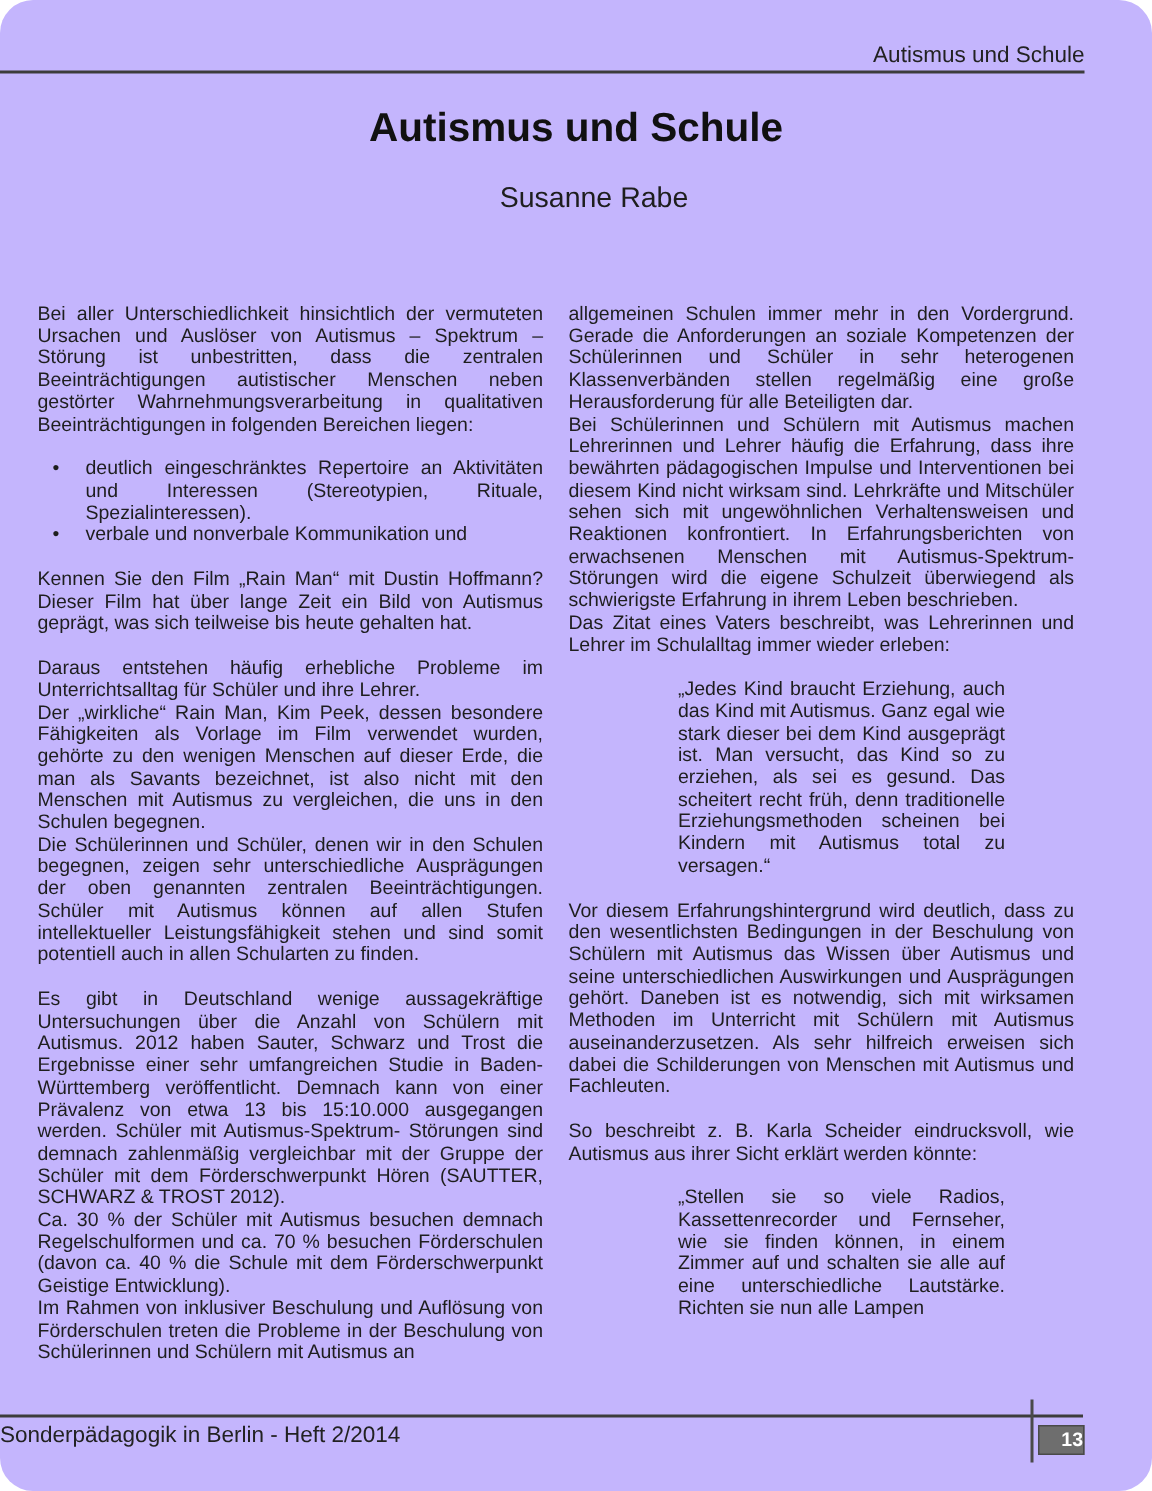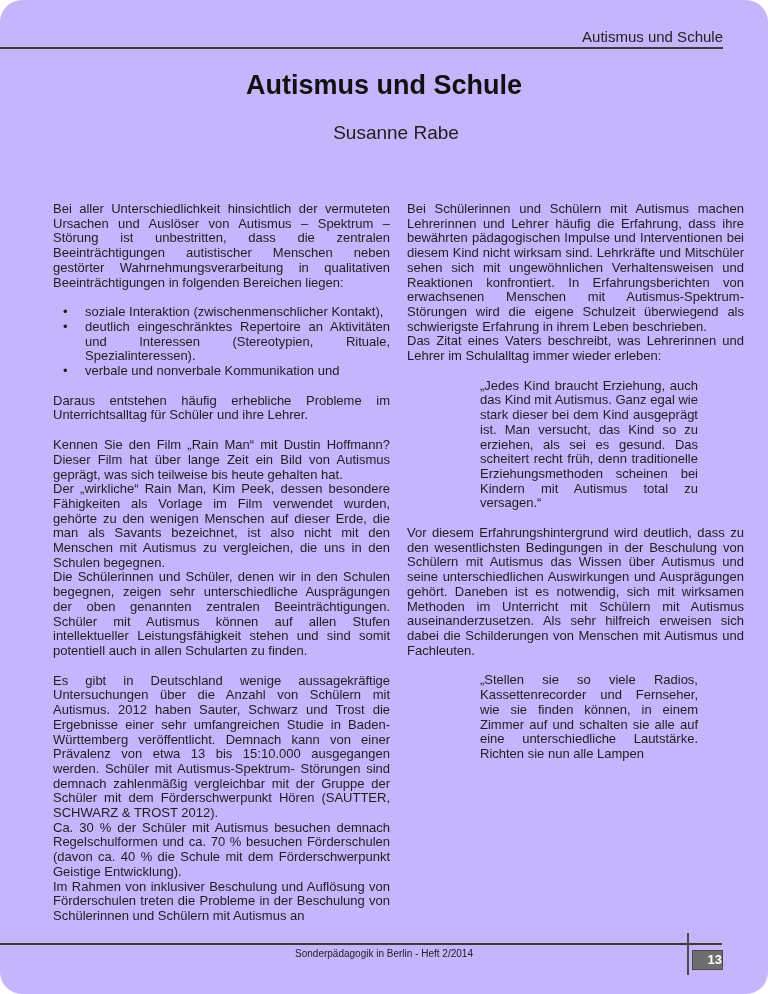--- a/index.html
+++ b/index.html
@@ -44,21 +44,21 @@
     top: 122px;
     left: 12px;
     width: 768px;
     text-align: center;
     font-size: 19px;
     color: #1e1e1e;
   }
   .columns {
     position: absolute;
     top: 202px;
-    left: 53px;
+    left: 25px;
     width: 691px;
     display: flex;
     gap: 17px;
   }
   .col {
     width: 337px;
     font-size: 13px;
     line-height: 14.7px;
     text-align: justify;
     hyphens: auto;
@@ -100,22 +100,22 @@
     left: 687px;
     width: 2px;
     height: 42px;
     background: #4a4a4a;
   }
   .footer-text {
     position: absolute;
     top: 948px;
     left: 0;
     width: 768px;
-    text-align: center;
-    font-size: 10px;
+    text-align: left;
+    font-size: 15px;
     color: #222222;
   }
   .page-badge {
     position: absolute;
     top: 950px;
     left: 692px;
     width: 31px;
     height: 20px;
     background: #6e6e6e;
     border: 1px solid #4a4a4a;
@@ -136,38 +136,39 @@
   <div class="header-rule"></div>
 
   <h1 class="title">Autismus und Schule</h1>
   <div class="author">Susanne Rabe</div>
 
   <div class="columns">
 
     <div class="col">
       <p>Bei aller Unterschiedlichkeit hinsichtlich der vermuteten Ursachen und Auslöser von Autismus – Spektrum – Störung ist unbestritten, dass die zentralen Beeinträchtigungen autistischer Menschen neben gestörter Wahrnehmungsverarbeitung in qualitativen Beeinträchtigungen in folgenden Bereichen liegen:</p>
       <ul class="bullet-list gap">
-        <li>soziale Interaktion (zwischenmenschlicher Kontakt),</li>
         <li>deutlich eingeschränktes Repertoire an Aktivitäten und Interessen (Stereotypien, Rituale, Spezialinteressen).</li>
         <li>verbale und nonverbale Kommunikation und</li>
       </ul>
+      <p class="gap">Kennen Sie den Film „Rain Man“ mit Dustin Hoffmann? Dieser Film hat über lange Zeit ein Bild von Autismus geprägt, was sich teilweise bis heute gehalten hat.</p>
       <p class="gap">Daraus entstehen häufig erhebliche Probleme im Unterrichtsalltag für Schüler und ihre Lehrer.</p>
-      <p class="gap">Kennen Sie den Film „Rain Man“ mit Dustin Hoffmann? Dieser Film hat über lange Zeit ein Bild von Autismus geprägt, was sich teilweise bis heute gehalten hat.</p>
       <p>Der „wirkliche“ Rain Man, Kim Peek, dessen besondere Fähigkeiten als Vorlage im Film verwendet wurden, gehörte zu den wenigen Menschen auf dieser Erde, die man als Savants bezeichnet, ist also nicht mit den Menschen mit Autismus zu vergleichen, die uns in den Schulen begegnen.</p>
       <p>Die Schülerinnen und Schüler, denen wir in den Schulen begegnen, zeigen sehr unterschiedliche Ausprägungen der oben genannten zentralen Beeinträchtigungen. Schüler mit Autismus können auf allen Stufen intellektueller Leistungsfähigkeit stehen und sind somit potentiell auch in allen Schularten zu finden.</p>
       <p class="gap">Es gibt in Deutschland wenige aussagekräftige Untersuchungen über die Anzahl von Schülern mit Autismus. 2012 haben Sauter, Schwarz und Trost die Ergebnisse einer sehr umfangreichen Studie in Baden-Württemberg veröffentlicht. Demnach kann von einer Prävalenz von etwa 13 bis 15:10.000 ausgegangen werden. Schüler mit Autismus-Spektrum- Störungen sind demnach zahlenmäßig vergleichbar mit der Gruppe der Schüler mit dem Förderschwerpunkt Hören (SAUTTER, SCHWARZ &amp; TROST 2012).</p>
       <p>Ca. 30 % der Schüler mit Autismus besuchen demnach Regelschulformen und ca. 70 % besuchen Förderschulen (davon ca. 40 % die Schule mit dem Förderschwerpunkt Geistige Entwicklung).</p>
       <p>Im Rahmen von inklusiver Beschulung und Auflösung von Förderschulen treten die Probleme in der Beschulung von Schülerinnen und Schülern mit Autismus an</p>
     </div>
 
     <div class="col">
+      <p>allgemeinen Schulen immer mehr in den Vordergrund. Gerade die Anforderungen an soziale Kompetenzen der Schülerinnen und Schüler in sehr heterogenen Klassenverbänden stellen regelmäßig eine große Herausforderung für alle Beteiligten dar.</p>
       <p>Bei Schülerinnen und Schülern mit Autismus machen Lehrerinnen und Lehrer häufig die Erfahrung, dass ihre bewährten pädagogischen Impulse und Interventionen bei diesem Kind nicht wirksam sind. Lehrkräfte und Mitschüler sehen sich mit ungewöhnlichen Verhaltensweisen und Reaktionen konfrontiert. In Erfahrungsberichten von erwachsenen Menschen mit Autismus-Spektrum-Störungen wird die eigene Schulzeit überwiegend als schwierigste Erfahrung in ihrem Leben beschrieben.</p>
       <p>Das Zitat eines Vaters beschreibt, was Lehrerinnen und Lehrer im Schulalltag immer wieder erleben:</p>
       <div class="quote gap">„Jedes Kind braucht Erziehung, auch das Kind mit Autismus. Ganz egal wie stark dieser bei dem Kind ausgeprägt ist. Man versucht, das Kind so zu erziehen, als sei es gesund. Das scheitert recht früh, denn traditionelle Erziehungsmethoden scheinen bei Kindern mit Autismus total zu versagen.“</div>
       <p class="gap">Vor diesem Erfahrungshintergrund wird deutlich, dass zu den wesentlichsten Bedingungen in der Beschulung von Schülern mit Autismus das Wissen über Autismus und seine unterschiedlichen Auswirkungen und Ausprägungen gehört. Daneben ist es notwendig, sich mit wirksamen Methoden im Unterricht mit Schülern mit Autismus auseinanderzusetzen. Als sehr hilfreich erweisen sich dabei die Schilderungen von Menschen mit Autismus und Fachleuten.</p>
+      <p class="gap">So beschreibt z. B. Karla Scheider eindrucksvoll, wie Autismus aus ihrer Sicht erklärt werden könnte:</p>
       <div class="quote gap">„Stellen sie so viele Radios, Kassettenrecorder und Fernseher, wie sie finden können, in einem Zimmer auf und schalten sie alle auf eine unterschiedliche Lautstärke. Richten sie nun alle Lampen</div>
     </div>
 
   </div>
 
   <div class="footer-rule"></div>
   <div class="footer-text">Sonderpädagogik in Berlin - Heft 2/2014</div>
   <div class="footer-vline"></div>
   <div class="page-badge">13</div>
 

